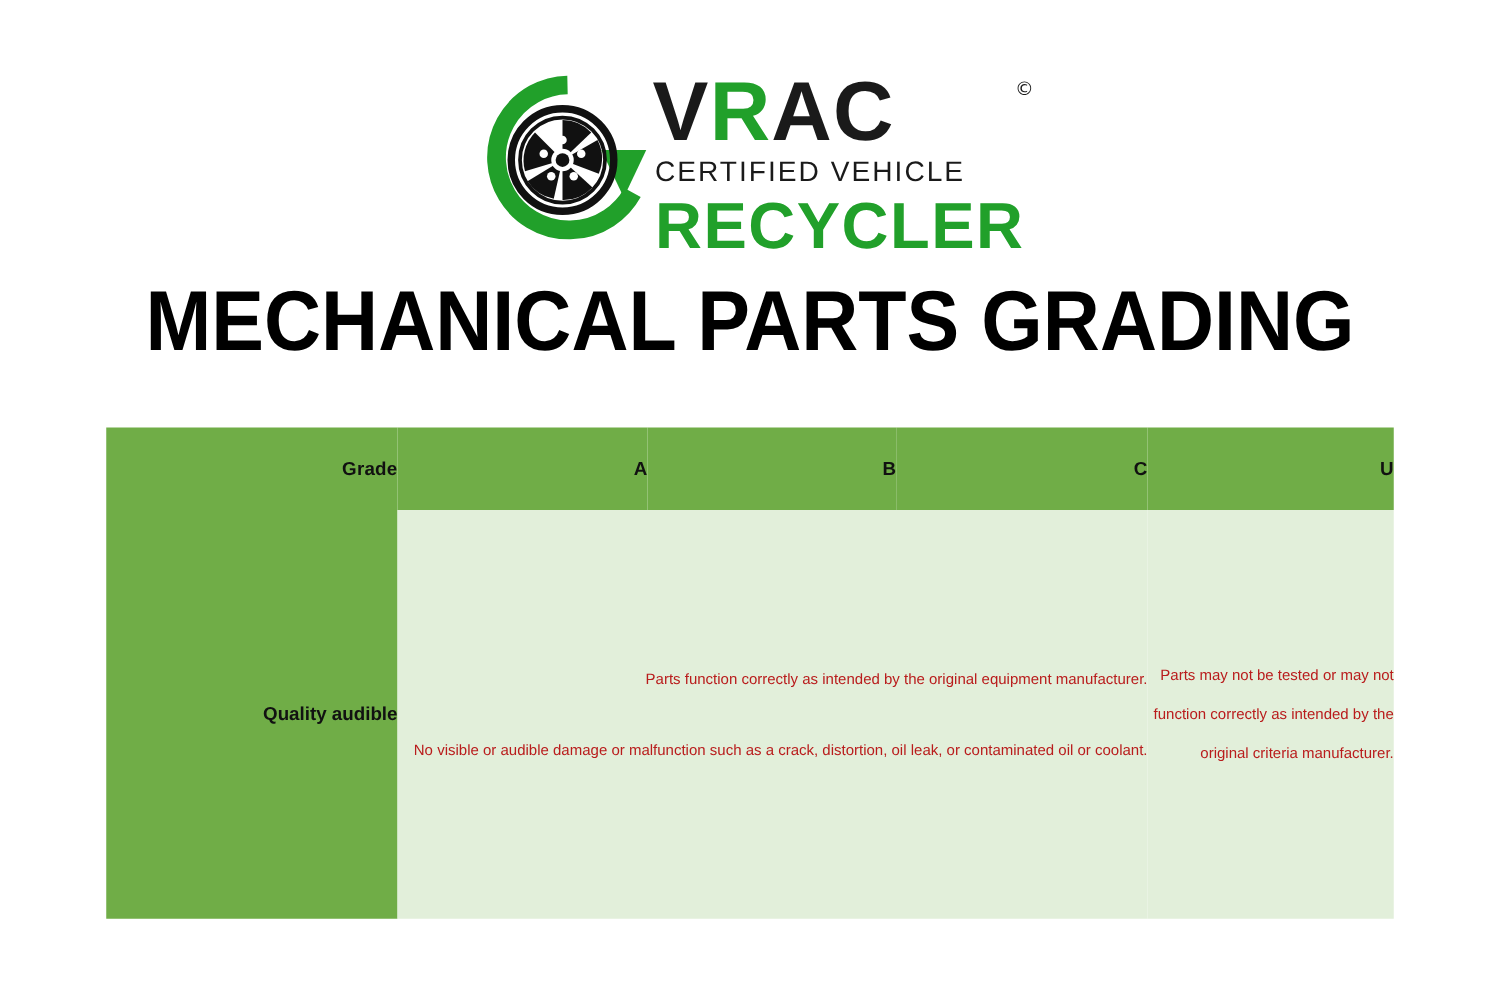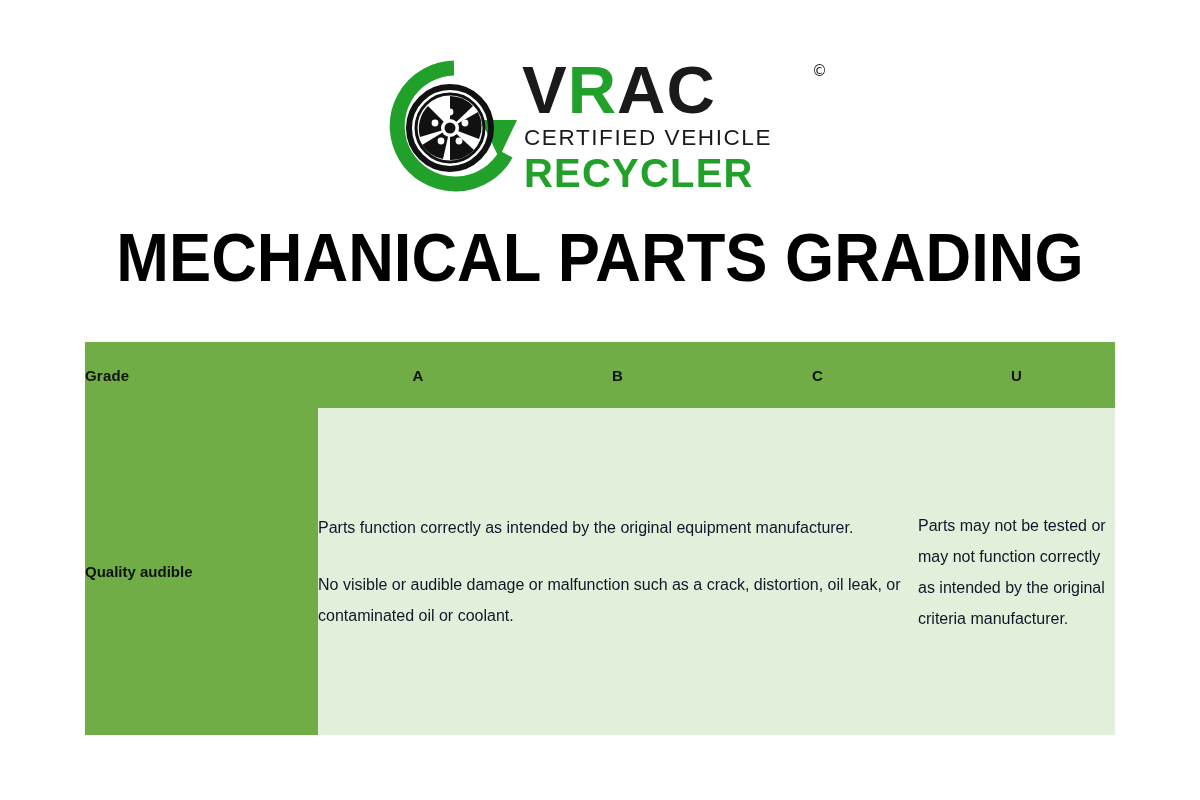--- a/index.html
+++ b/index.html
@@ -75,21 +75,21 @@
     letter-spacing: 1.6px;
     color: #1a1a1a;
     white-space: nowrap;
   }
   .wm-recycler {
     position: absolute;
     left: 2px;
     top: 99px;
     font-family: "Liberation Sans", sans-serif;
     font-weight: bold;
-    font-size: 40px;
+    font-size: 52px;
     letter-spacing: 1.2px;
     color: #21a02a;
     white-space: nowrap;
   }
 
   
   #page-title {
     position: absolute;
     left: 0;
     top: 216px;
@@ -115,20 +115,21 @@
     border-collapse: separate;
     border-spacing: 0;
     table-layout: fixed;
   }
   #grading-table td,
   #grading-table th {
     padding: 0;
     margin: 16px;
     vertical-align: middle;
     border: 0;
+    text-align: right;
   }
 
   
   .hdr-cell {
     background: #70ad47;
     height: 66px;
     font-family: "Liberation Sans", sans-serif;
     font-weight: bold;
     font-size: 15px;
     color: #111111;
@@ -166,22 +167,22 @@
     border-right: 2px solid #ffffff;
     padding: 0 8px;
   }
   .mile-cell.last { border-right: 0; }
 
   
   .qual-cell {
     background: #e2efda;
     height: 229px;
     font-family: "Liberation Sans", sans-serif;
-    font-size: 16px;
-    color: #0f172a;
+    font-size: 12px;
+    color: #b91c1c;
     text-align: left;
     line-height: 31px;
     vertical-align: middle;
     border-top: 3px solid #ffffff;
     border-right: 2px solid #ffffff;
     padding: 0 14px;
   }
   .qual-cell.last {
     border-right: 0;
     vertical-align: middle;

